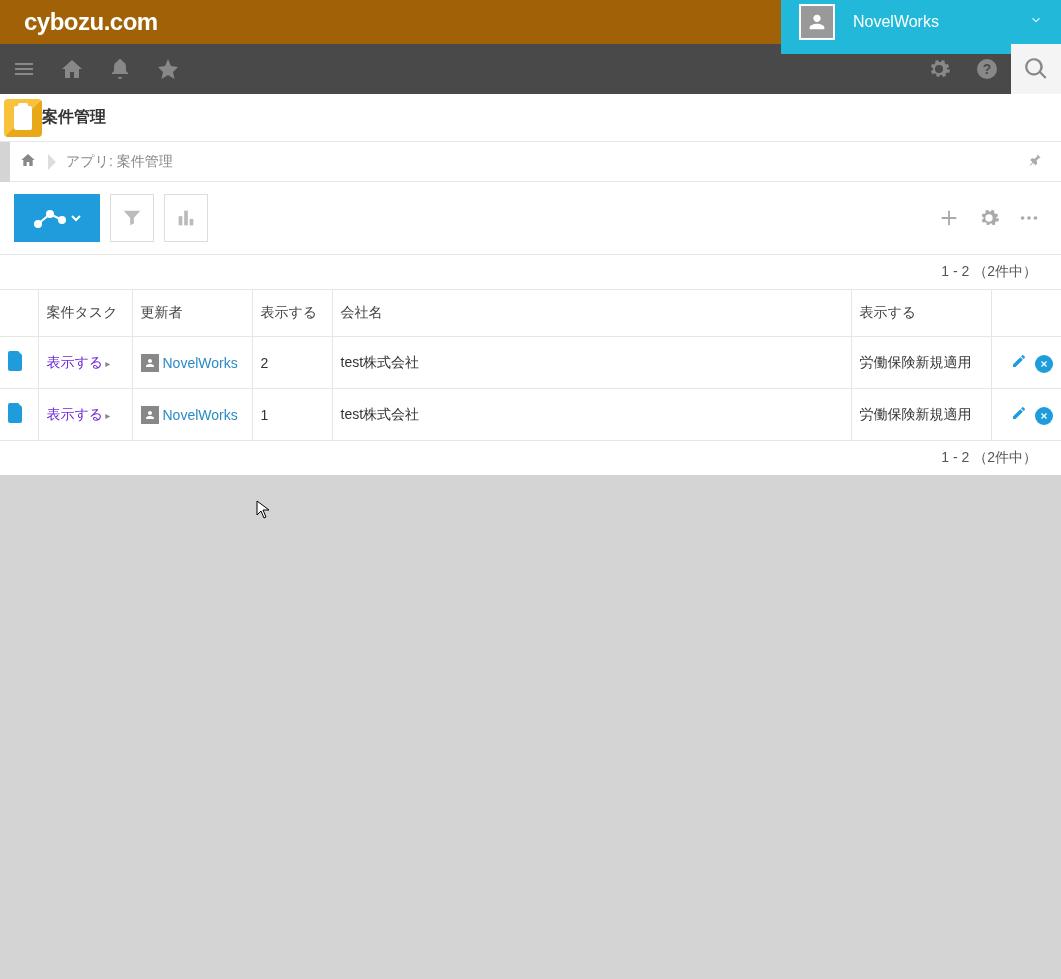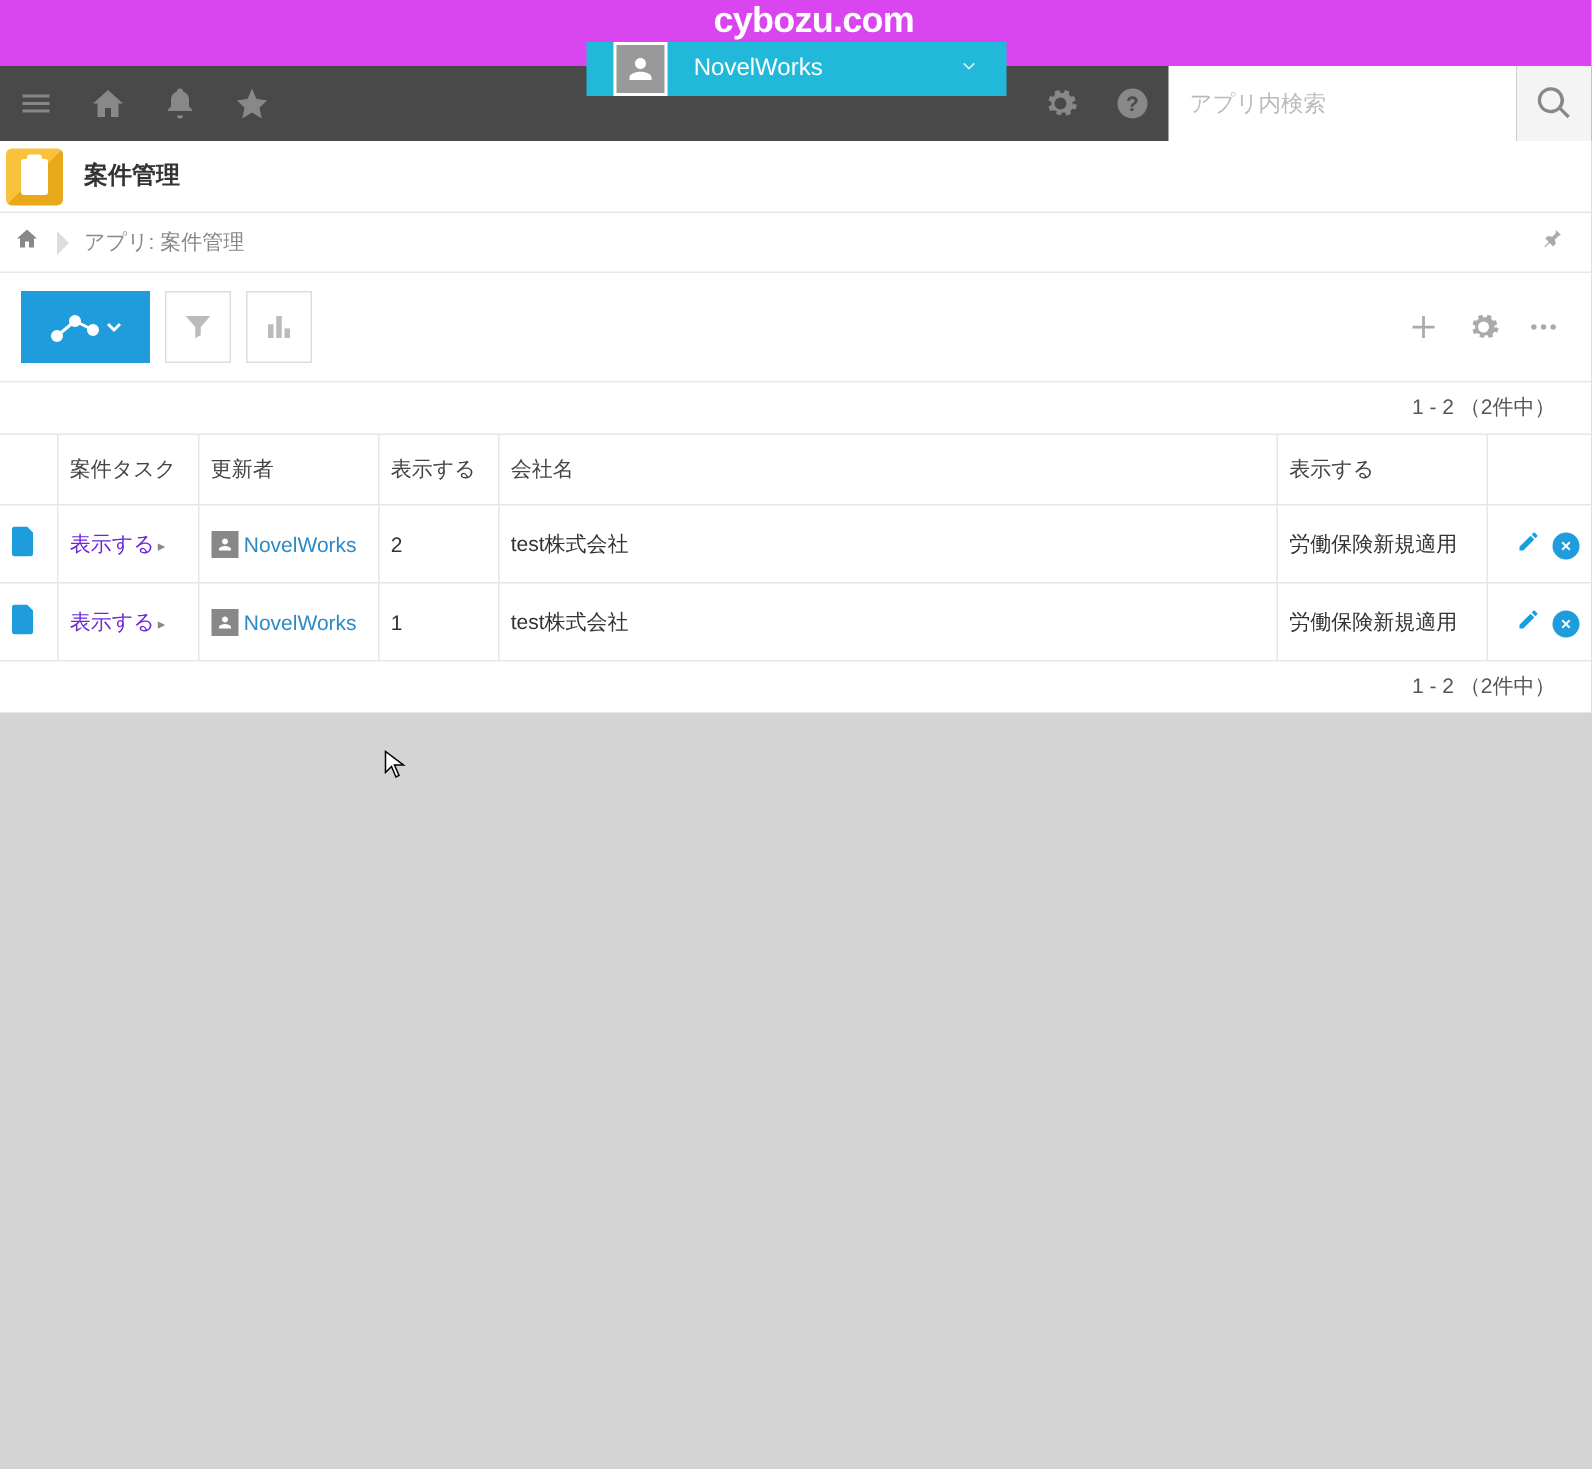--- a/index.html
+++ b/index.html
@@ -1,38 +1,38 @@
 <!DOCTYPE html>
 <html><head>
 <meta charset="utf-8">
 <style>
 * { margin:0; padding:0; box-sizing:border-box; font-family:"Meiryo","Hiragino Kaku Gothic Pro",sans-serif; }
 body { background:#d4d4d4; width:1061px; height:979px; overflow:hidden; }
-.topbar { background:#d946ef; height:44px; display:flex; align-items:center; justify-content:space-between;flex-direction:column; }
+.topbar { background:#a16207; height:44px; display:flex; align-items:center; justify-content:space-between; }
 .logo { color:#fff; font-size:24px; font-weight:bold; padding-left:24px; letter-spacing:-0.5px; }
 .user-area { background:#22b8d9; height:64px; display:flex; align-items:center; padding:0 18px; min-width:280px; }
 .avatar-box{ width:36px; height:36px; background:#999; display:flex; align-items:center; justify-content:center; border:2px solid #fff; }
 .avatar-box svg{width:22px;height:22px;fill:#fff;}
 .user-name{ color:#fff; font-size:16px; margin-left:18px; flex:1; }
 .user-chev{ color:#fff; opacity:.8; }
 .navbar{ background:#494949; height:50px; display:flex; align-items:center; }
 .nav-icon{ width:48px; height:50px; display:flex; align-items:center; justify-content:center; cursor:pointer; }
 .nav-icon svg{width:24px;height:24px;fill:#888;}
 .nav-spacer{flex:1;}
 .search-box{ background:#fff; height:50px; width:232px; padding:0 14px; display:flex; align-items:center;}
 .search-box input{border:none;outline:none;font-size:15px;width:100%;color:#444;}
 .search-box input::placeholder{color:#bbb;}
 .search-btn{ background:#f4f4f4; width:50px; height:50px; display:flex; align-items:center; justify-content:center; cursor:pointer;}
 .search-btn svg{width:26px;height:26px;fill:#888;}
 .app-header{ background:#fff; height:48px; display:flex; align-items:center; border-bottom:1px solid #e6e6e6;}
 .app-icon{ width:38px; height:38px; margin-left:4px; background:linear-gradient(135deg,#f9c23c 50%,#e8a81a 50%); border-radius:4px; display:flex; align-items:center; justify-content:center;}
 .clipboard{width:18px;height:24px;background:#fff;border-radius:2px;position:relative;}
 .clipboard::before{content:"";position:absolute;top:-3px;left:4px;width:10px;height:6px;background:#fff;border-radius:2px;}
-.app-title{ font-size:16px; font-weight:bold; margin-left:14px; color:#333;}
-.breadcrumb{ background:#fff; height:40px; display:flex; align-items:center; padding:0 10px; border-bottom:1px solid #e6e6e6; position:relative;}
+.app-title{ font-size:16px; font-weight:bold; color:#333;}
+.breadcrumb{ background:#fff; height:40px; display:flex; align-items:center; padding:0 10px; border-bottom:1px solid #e6e6e6; position:relative;margin-left:10px;}
 .bc-home svg{width:16px;height:16px;fill:#888;}
 .bc-arrow{ width:0;height:0;border-top:8px solid transparent;border-bottom:8px solid transparent;border-left:8px solid #ddd;margin:0 10px 0 12px;}
 .bc-text{color:#888;font-size:14px;}
 .bc-pin{position:absolute;right:18px;}
 .bc-pin svg{width:14px;height:14px;fill:#aaa;}
 .toolbar{ background:#fff; padding:12px; display:flex; align-items:center; border-bottom:1px solid #e6e6e6;}
 .view-select{ border:3px solid #1e9cdb; height:48px; width:252px; display:flex; align-items:center; background:#fff; cursor:pointer;}
 .view-select-icon{ width:44px;height:42px;background:#1e9cdb;display:flex;align-items:center;justify-content:center;}
 .view-select-icon svg{width:26px;height:20px;fill:#fff;stroke:#fff;}
 .view-select-text{ color:#1e9cdb; font-size:16px; padding-left:10px; flex:1;}
@@ -117,23 +117,20 @@
     <svg viewBox="0 0 24 24">
         <path d="M12 8a4 4 0 100 8 4 4 0 000-8zm9 4l2 1-1 3-2-.5a8 8 0 01-1.5 1.5l.5 2-3 1-1-2a8 8 0 01-2 0l-1 2-3-1 .5-2A8 8 0 017 16.5L5 17l-1-3 2-1a8 8 0 010-2l-2-1 1-3 2 .5A8 8 0 018.5 6L8 4l3-1 1 2a8 8 0 012 0l1-2 3 1-.5 2A8 8 0 0119 7.5l2-.5 1 3-2 1a8 8 0 010 2z"></path>
       </svg>
   </div>
   <div class="nav-icon">
     <svg viewBox="0 0 24 24">
         <circle cx="12" cy="12" r="10"></circle>
         <text x="12" y="17" text-anchor="middle" font-size="14" fill="#494949" font-weight="bold">?</text>
       </svg>
   </div>
-  <div class="search-box">
-    <input placeholder="アプリ内検索" style="">
-  </div>
   <div class="search-btn">
     <svg viewBox="0 0 24 24">
         <path d="M10 2a8 8 0 105.3 14l5 5 1.4-1.4-5-5A8 8 0 0010 2zm0 2a6 6 0 110 12 6 6 0 010-12z"></path>
       </svg>
   </div>
 </div>
 
 <div class="app-header">
   <div class="app-icon">
       <div class="clipboard"></div>

